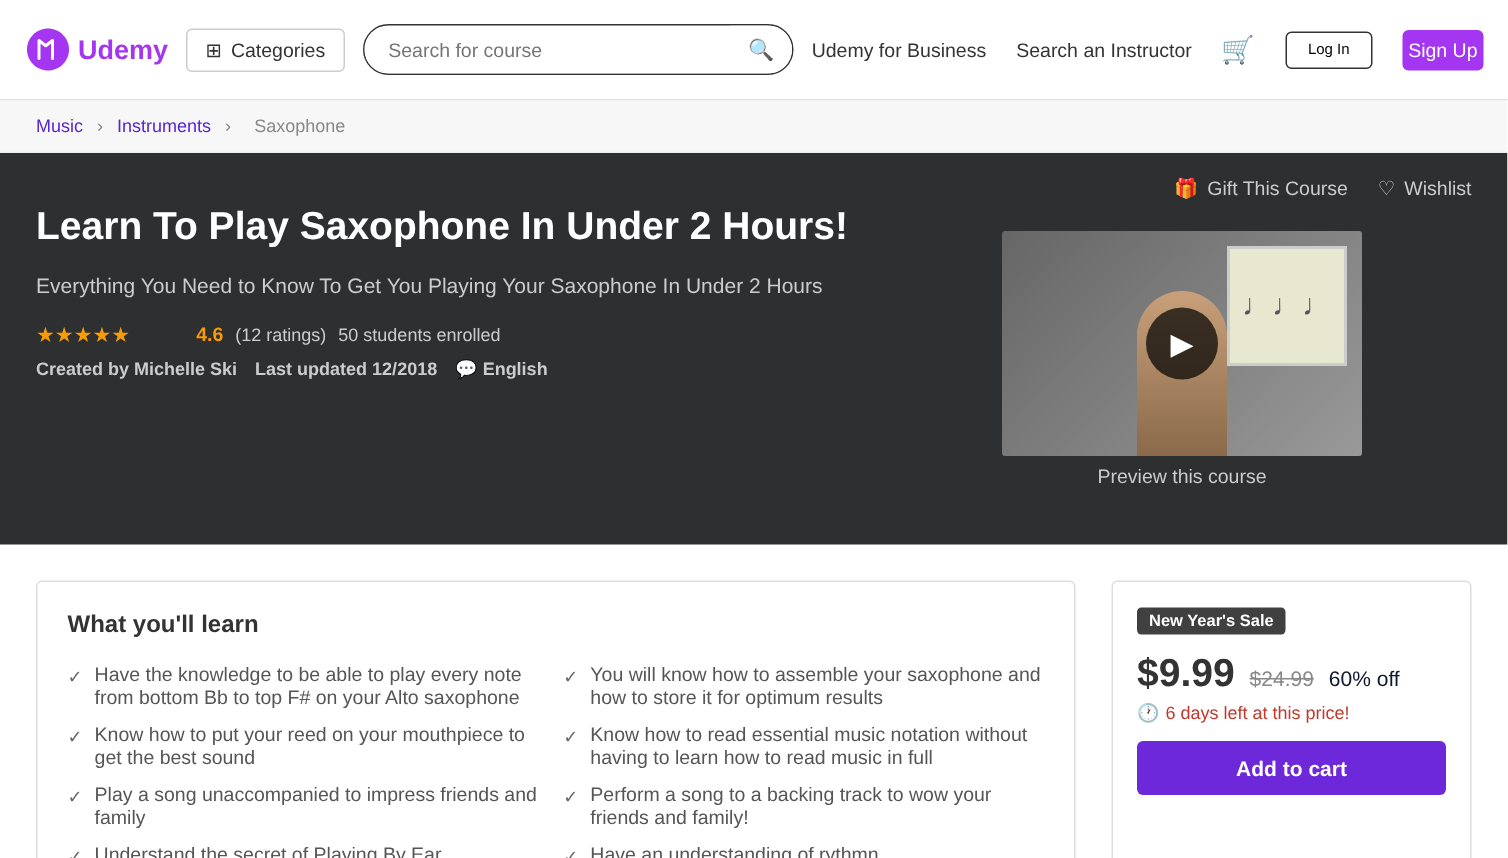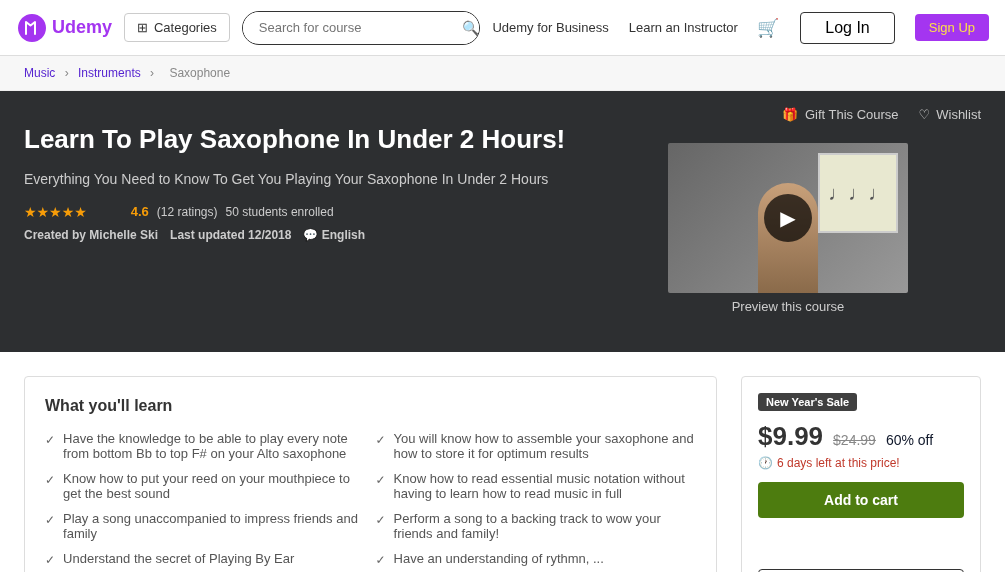--- a/index.html
+++ b/index.html
@@ -1,35 +1,35 @@
 <!DOCTYPE html>
 <html><head>
   <meta charset="utf-8">
   <style>
     * { box-sizing: border-box; margin: 0; padding: 0; }
     body { font-family: -apple-system, BlinkMacSystemFont, 'Segoe UI', sans-serif; font-size: 14px; color: #333; background: #fff; }
 
     
     .navbar {
-      display: flex; align-items: center; height: 56px;
+      display: flex; align-items: center; height: 67px;
       background: #fff; border-bottom: 1px solid #ddd;
       padding: 0 16px; gap: 12px;
     }
     .navbar-logo { display: flex; align-items: center; gap: 4px; text-decoration: none; }
     .logo-icon { width: 32px; height: 32px; }
     .logo-text { font-size: 18px; font-weight: 700; color: #a435f0; }
     .navbar-categories { display: flex; align-items: center; gap: 6px; padding: 6px 12px; border: 1px solid #ccc; border-radius: 4px; cursor: pointer; font-size: 13px; color: #333; white-space: nowrap; }
     .navbar-search { flex: 1; display: flex; align-items: center; border: 1px solid #333; border-radius: 24px; overflow: hidden; max-width: 520px; }
     .navbar-search input { flex: 1; border: none; outline: none; padding: 8px 16px; font-size: 13px; }
     .navbar-search button { background: #fff; border: none; padding: 8px 12px; cursor: pointer; color: #e83e3e; font-size: 14px; }
     .navbar-links { display: flex; align-items: center; gap: 20px; margin-left: auto; font-size: 13px; }
     .navbar-links a { text-decoration: none; color: #333; white-space: nowrap; }
     .navbar-cart { font-size: 18px; cursor: pointer; }
-    .btn-login { border: 1px solid #333; padding: 6px 24px; border-radius: 4px; cursor: pointer; font-size: 16px; background: #fff; }
-    .btn-signup { background: #a435f0; color: #fde047; border: none; padding: 6px 14px; border-radius: 4px; cursor: pointer; font-size: 13px; }
+    .btn-login { border: 1px solid #333; padding: 6px 14px; border-radius: 4px; cursor: pointer; font-size: 10px; background: #fff; }
+    .btn-signup { background: #a435f0; color: #ffffff; border: none; padding: 6px 4px; border-radius: 4px; cursor: pointer; font-size: 13px; }
 
     
     .breadcrumb { background: #f7f7f7; padding: 10px 24px; font-size: 12px; border-bottom: 1px solid #eee; }
     .breadcrumb a { color: #5624d0; text-decoration: none; }
     .breadcrumb span { margin: 0 6px; color: #888; }
 
     
     .hero { background: #2d2f31; color: #fff; padding: 32px 24px; display: flex; gap: 24px; position: relative; }
     .hero-content { flex: 1; max-width: 620px; }
     .hero-title { font-size: 26px; font-weight: 700; line-height: 1.3; margin-bottom: 12px; }
@@ -63,21 +63,21 @@
 
     
     .sidebar { width: 240px; flex-shrink: 0; }
     .price-card { border: 1px solid #ddd; border-radius: 4px; padding: 16px; position: sticky; top: 10px; }
     .sale-badge { background: #404040; color: #fff; font-size: 11px; font-weight: 700; padding: 3px 8px; border-radius: 3px; display: inline-block; margin-bottom: 10px; }
     .price-row { display: flex; align-items: baseline; gap: 10px; margin-bottom: 4px; }
     .price-current { font-size: 26px; font-weight: 700; }
     .price-original { font-size: 14px; color: #888; text-decoration: line-through; }
     .price-discount { font-size: 14px; color: #0f172a; }
     .price-urgency { font-size: 12px; color: #c0392b; display: flex; align-items: center; gap: 4px; margin-bottom: 12px; }
-    .btn-add-cart { background: #4d7c0f; color: #fff; width: 100%; border: none; padding: 10px; font-size: 14px; font-weight: 700; border-radius: 4px; cursor: pointer; margin-bottom: 8px; }
+    .btn-add-cart { background: #6d28d9; color: #fff; width: 100%; border: none; padding: 10px; font-size: 14px; font-weight: 700; border-radius: 4px; cursor: pointer; margin-bottom: 8px; }
     .btn-buy-now { background: #fff; color: #333; width: 100%; border: 1px solid #333; padding: 10px; font-size: 14px; font-weight: 700; border-radius: 4px; cursor: pointer; margin-bottom: 8px; margin-top: 43px; }
 
     
     .video-bg {
       width: 240px; height: 150px;
       background: linear-gradient(135deg, #666 0%, #999 100%);
       position: relative; overflow: hidden; border-radius: 2px;
       display: flex; align-items: center; justify-content: center;
     }
     .video-person {
@@ -107,21 +107,21 @@
   <div class="navbar-categories">
     <span>⊞</span>
     <span>Categories</span>
   </div>
   <div class="navbar-search">
     <input type="text" placeholder="Search for course" style="">
     <button>🔍</button>
   </div>
   <div class="navbar-links">
     <a href="#">Udemy for Business</a>
-    <a href="#">Learn an Instructor</a>
+    <a href="#">Search an Instructor</a>
     <span class="navbar-cart">🛒</span>
     <button class="btn-login">Log In</button>
     <button class="btn-signup">Sign Up</button>
   </div>
 </nav>
 
 <div class="breadcrumb">
   <a href="#">Music</a>
   <span> › </span>
   <a href="#">Instruments</a>

